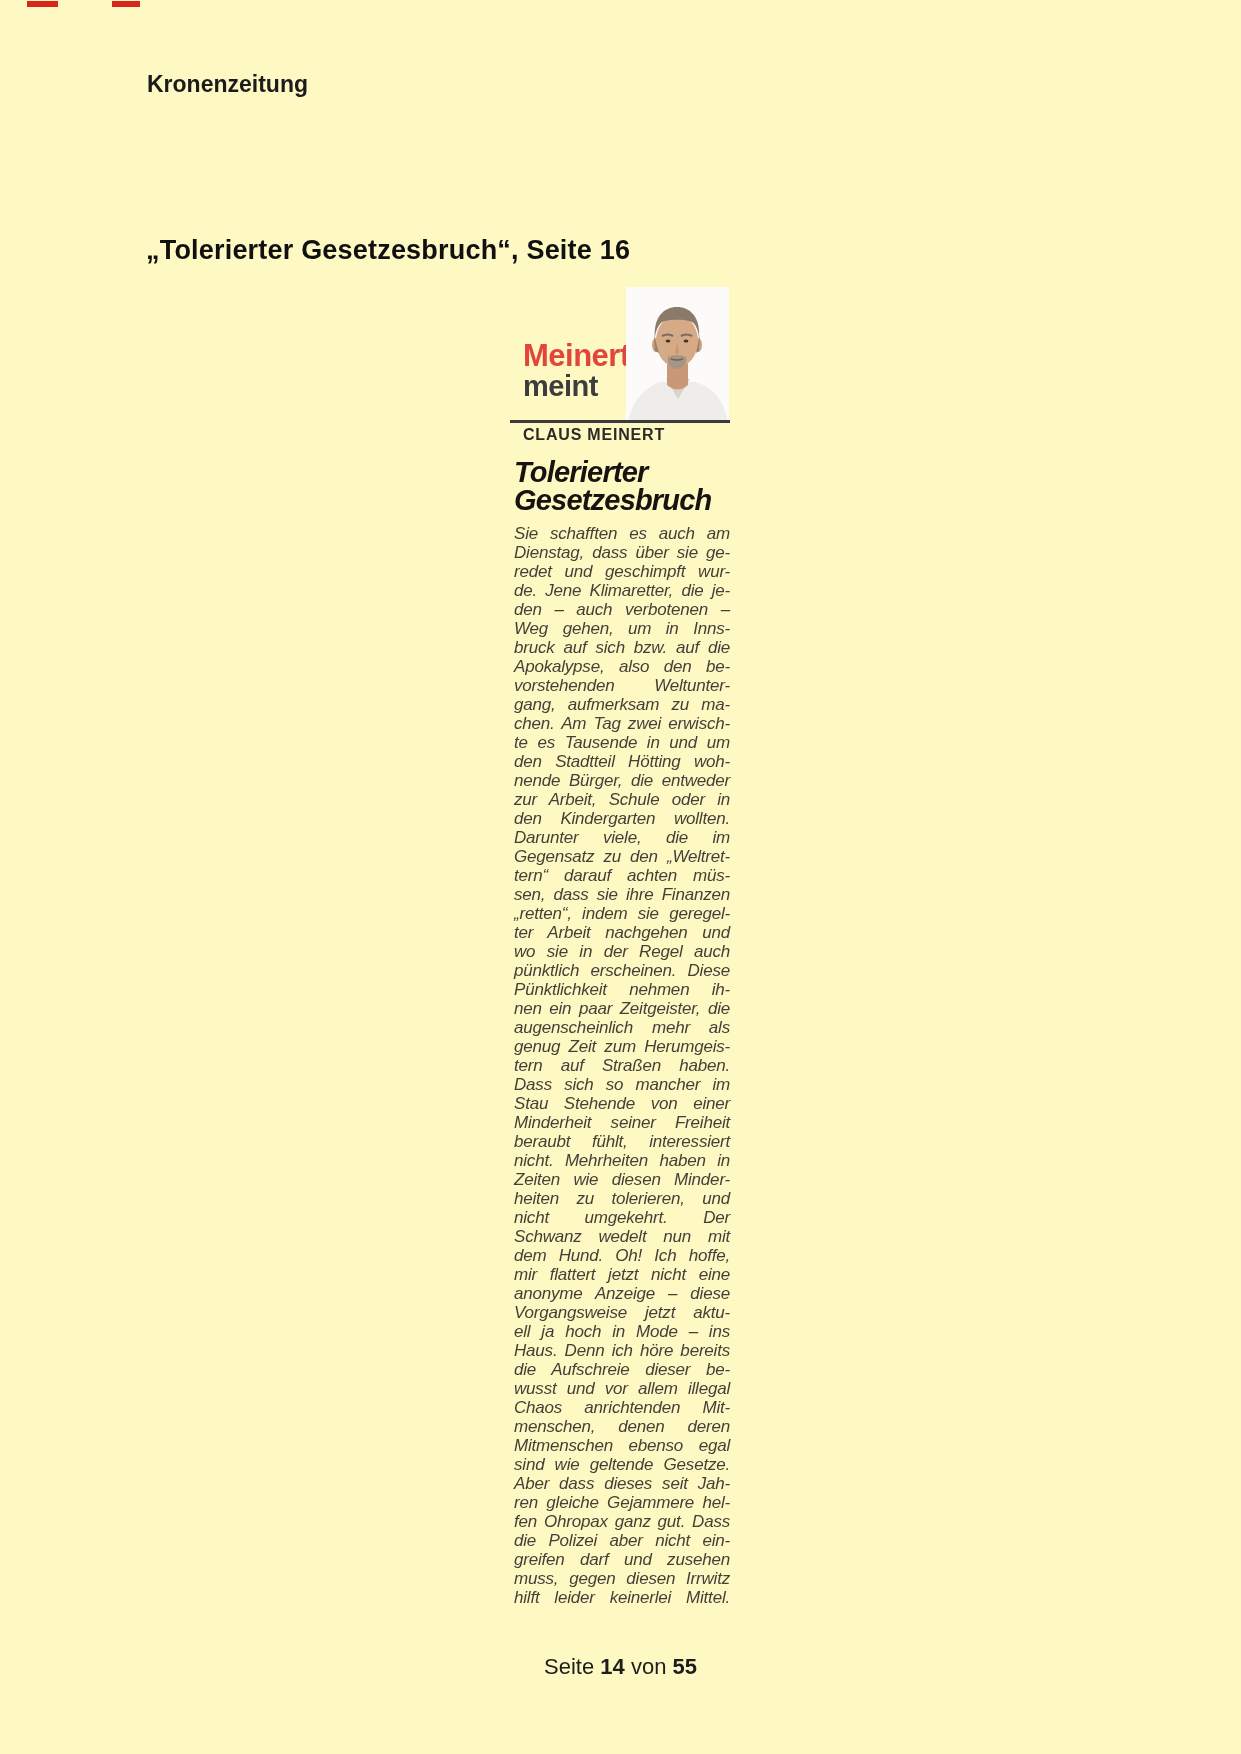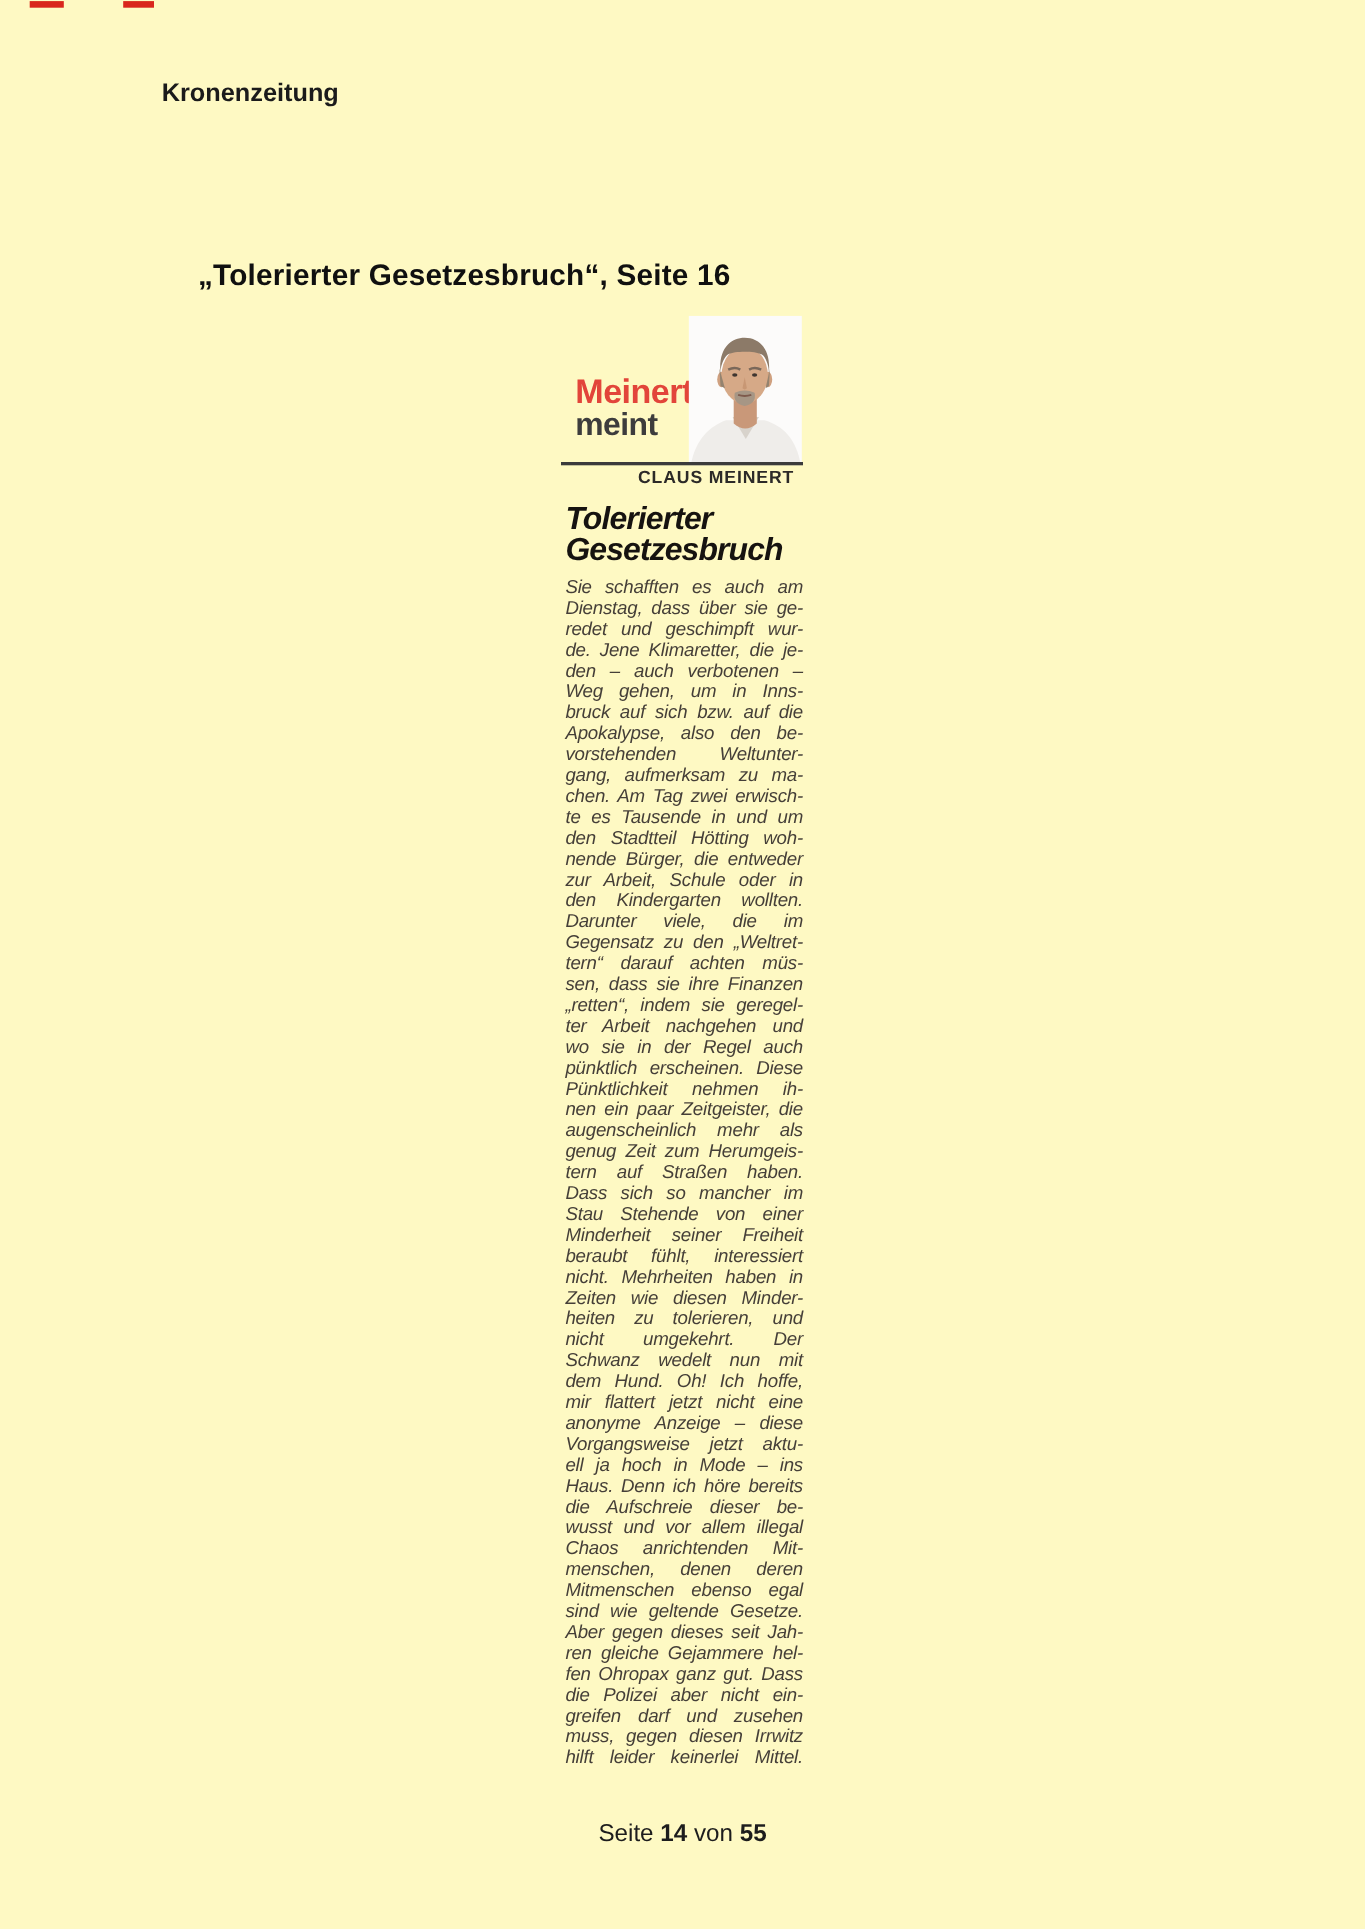--- a/index.html
+++ b/index.html
@@ -12,36 +12,35 @@
   .crop-mark { position:absolute; top:1px; height:6px; background:var(--crop-red,#d9261c); }
   #crop-left  { left:27px;  width:31px; }
   #crop-right { left:112px; width:28px; }
 
   #source-label {
     left:147px; top:71px; font-size:23px; font-weight:bold; color:#1b1b1b;
   }
   #article-title {
     left:146px; top:235px; font-size:27px; font-weight:bold; color:#101010;
     letter-spacing:0.2px;
-    margin-left:34px;
   }
 
   
   #kicker-red {
     left:523px; top:340px; font-size:31px; font-weight:bold; line-height:1;
     color:var(--kicker-red,#e2453a); letter-spacing:-0.5px;
   }
   #kicker-gray {
     left:523px; top:372px; font-size:29px; font-weight:bold; line-height:1;
     color:var(--kicker-gray,#3d3d3d); letter-spacing:-0.5px;
   }
   #portrait { left:626px; top:287px; width:103px; height:136px; }
   #divider-rule { left:510px; top:420px; width:220px; height:3px; background:#3b3b3b; }
   #author-caption {
-    left:502px; top:426px; width:220px; text-align:right;
+    left:523px; top:426px; width:220px; text-align:left;
     font-size:16px; font-weight:bold; color:#2c2a28; letter-spacing:0.8px;
   }
   #headline {
     left:514px; top:458px; width:218px;
     font-size:29px; line-height:28px; font-weight:bold; font-style:italic;
     color:var(--headline-black,#161310); letter-spacing:-0.8px;
   }
   #article-body {
     left:514px; top:524px; width:216px;
     font-size:17px; font-style:italic; color:var(--body-text,#453f38);
@@ -150,21 +149,21 @@
         <div class="bodyline">anonyme Anzeige – diese</div>
         <div class="bodyline">Vorgangsweise jetzt aktu-</div>
         <div class="bodyline">ell ja hoch in Mode – ins</div>
         <div class="bodyline">Haus. Denn ich höre bereits</div>
         <div class="bodyline">die Aufschreie dieser be-</div>
         <div class="bodyline">wusst und vor allem illegal</div>
         <div class="bodyline">Chaos anrichtenden Mit-</div>
         <div class="bodyline">menschen, denen deren</div>
         <div class="bodyline">Mitmenschen ebenso egal</div>
         <div class="bodyline">sind wie geltende Gesetze.</div>
-        <div class="bodyline">Aber gegen dieses seit Jah-</div>
+        <div class="bodyline">Aber dass dieses seit Jah-</div>
         <div class="bodyline">ren gleiche Gejammere hel-</div>
         <div class="bodyline">fen Ohropax ganz gut. Dass</div>
         <div class="bodyline">die Polizei aber nicht ein-</div>
         <div class="bodyline">greifen darf und zusehen</div>
         <div class="bodyline">muss, gegen diesen Irrwitz</div>
         <div class="bodyline">hilft leider keinerlei Mittel.</div>
       </div>
   </div>
 
   <div id="page-footer" class="abs">

